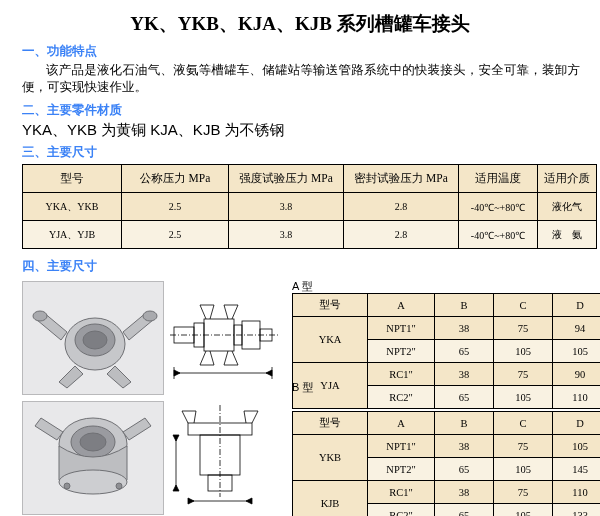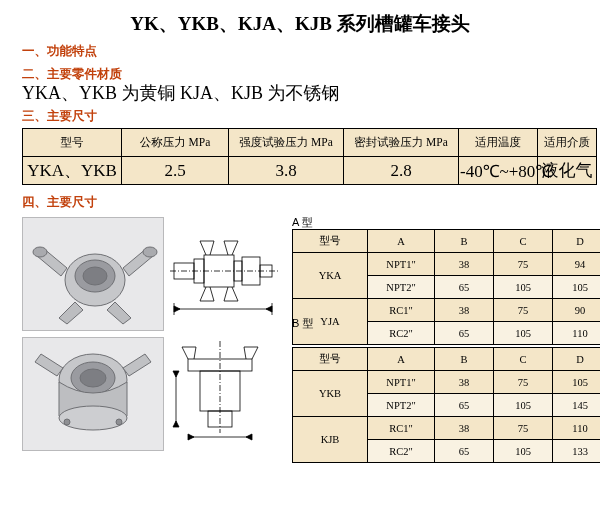--- a/index.html
+++ b/index.html
@@ -23,52 +23,52 @@
   .title {
     text-align: center;
     font-family: "Liberation Serif", serif;
     font-weight: bold;
     font-size: 19px;
     letter-spacing: 0px;
     padding-top: 11px;
     color: #000000;
   }
   .section-head {
-    color: #c2410c;
+    color: #3b82f6;
     font-weight: bold;
     font-size: 12.5px;
     font-family: "Liberation Sans", sans-serif;
     margin: 6px 0 2px 22px;
   }
   .para {
     font-size: 12.5px;
     line-height: 17px;
     margin: 0 20px 0 22px;
     text-align: justify;
     text-indent: 24px;
     font-family: "Liberation Sans", sans-serif;
   }
   .para2 {
-    font-size: 18px;
+    font-size: 15px;
     line-height: 17px;
     margin: 0 20px 0 22px;
-    font-family: Liberation Serif, serif;
+    font-family: Liberation Sans, sans-serif;
   }
 
   
   table.perf {
     border-collapse: collapse;
     margin: 3px 0 0 22px;
     width: 556px;
     table-layout: fixed;
   }
   table.perf th, table.perf td {
     border: 1px solid #000000;
     text-align: center;
-    font-size: 17px;
+    font-size: 10px;
     height: 25px;
     font-family: "Liberation Serif", serif;
   }
   table.perf thead th {
     background: #f4e6c8;
     font-weight: normal;
     font-size: 11.5px;
   }
   table.perf tbody td {
     background: #f4e6c8;
@@ -125,20 +125,21 @@
   .nowrap { white-space: nowrap; }
 </style>
 </head>
 <body>
 
 <div class="page">
 
   <div class="title">YK、YKB、KJA、KJB 系列槽罐车接头</div>
 
   <div class="section-head">一、功能特点</div>
+  <div class="para">该产品是液化石油气、液氨等槽罐车、储罐站等输送管路系统中的快装接头，安全可靠，装卸方便，可实现快速作业。</div>
 
   <div class="section-head">二、主要零件材质</div>
   <div class="para2">YKA、YKB 为黄铜     KJA、KJB 为不锈钢</div>
 
   <div class="section-head">三、主要尺寸</div>
 
   <table class="perf">
     <thead>
       <tr>
         <th class="cn" style="width:96px">型号</th>
@@ -150,20 +151,28 @@
       </tr>
     </thead>
     <tbody>
       <tr>
         <td>YKA、YKB</td>
         <td>2.5</td>
         <td>3.8</td>
         <td>2.8</td>
         <td class="nowrap">-40℃~+80℃</td>
         <td class="cn">液化气</td>
+      </tr>
+      <tr class="alt">
+        <td>YJA、YJB</td>
+        <td>2.5</td>
+        <td>3.8</td>
+        <td>2.8</td>
+        <td class="nowrap">-40℃~+80℃</td>
+        <td class="cn">液　氨</td>
       </tr>
     </tbody>
   </table>
 
   <div class="section-head" style="margin-top:9px">四、主要尺寸</div>
 
   <div class="dim-wrap">
 
     <div class="photo" style="left:22px; top:2px; width:140px; height:112px;">
       <svg width="140" height="112" viewBox="0 0 140 112">

